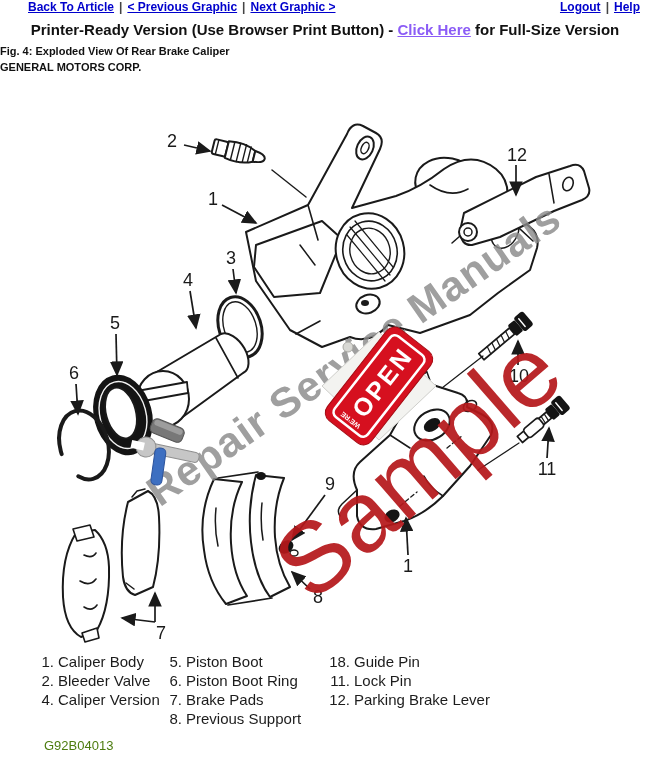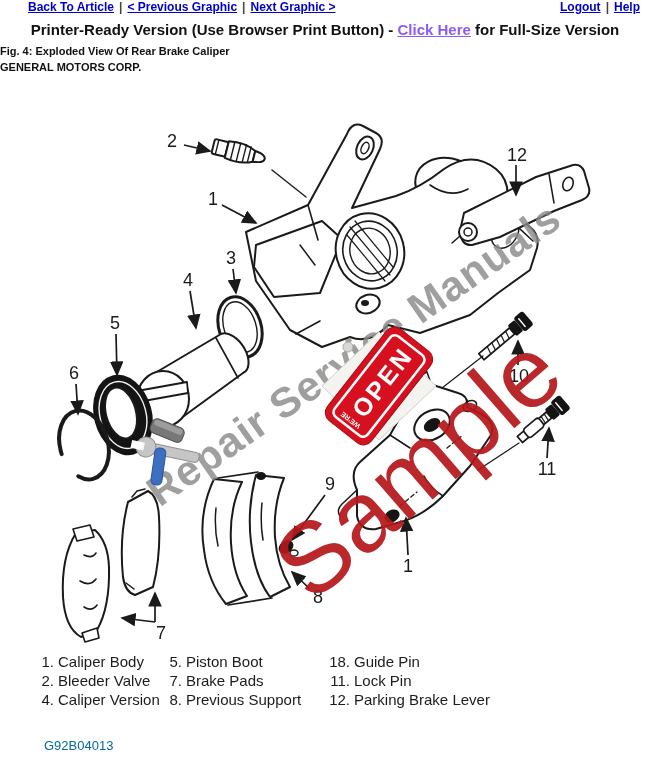--- a/index.html
+++ b/index.html
@@ -23,21 +23,21 @@
   .parts{position:absolute;left:0;top:652px;width:650px;font-size:15px;
          line-height:19px;color:#1c1c1c;display:flex;}
   .pcol{display:flex;flex-direction:column;}
   .pcol1{margin-left:40px;width:128px;}
   .pcol2{width:160px;}
   .pcol3{width:260px;}
   .pitem{white-space:nowrap;}
   .pnum{display:inline-block;text-align:right;margin-right:4px;}
   .pcol1 .pnum,.pcol2 .pnum{width:14px;}
   .pcol3 .pnum{width:22px;}
-  .drawing-code{position:absolute;left:44px;top:738px;font-size:13px;color:#0369a1;}
+  .drawing-code{position:absolute;left:44px;top:738px;font-size:13px;color:#4d7c0f;}
 </style>
 </head>
 <body>
 
 <div class="navbar">
   <div class="navgroup">
     <a class="navlink">Back To Article</a>
     <span class="sep">|</span>
     <a class="navlink">&lt; Previous Graphic</a>
     <span class="sep">|</span>
@@ -253,20 +253,21 @@
 </div>
 
 <div class="parts">
   <div class="pcol pcol1">
     <div class="pitem"><span class="pnum">1.</span><span>Caliper Body</span></div>
     <div class="pitem"><span class="pnum">2.</span><span>Bleeder Valve</span></div>
     <div class="pitem"><span class="pnum">4.</span><span>Caliper Version</span></div>
   </div>
   <div class="pcol pcol2">
     <div class="pitem"><span class="pnum">5.</span><span>Piston Boot</span></div>
+    <div class="pitem"><span class="pnum">6.</span><span>Piston Boot Ring</span></div>
     <div class="pitem"><span class="pnum">7.</span><span>Brake Pads</span></div>
     <div class="pitem"><span class="pnum">8.</span><span>Previous Support</span></div>
   </div>
   <div class="pcol pcol3">
     <div class="pitem"><span class="pnum">18.</span><span>Guide Pin</span></div>
     <div class="pitem"><span class="pnum">11.</span><span>Lock Pin</span></div>
     <div class="pitem"><span class="pnum">12.</span><span>Parking Brake Lever</span></div>
   </div>
 </div>
 

